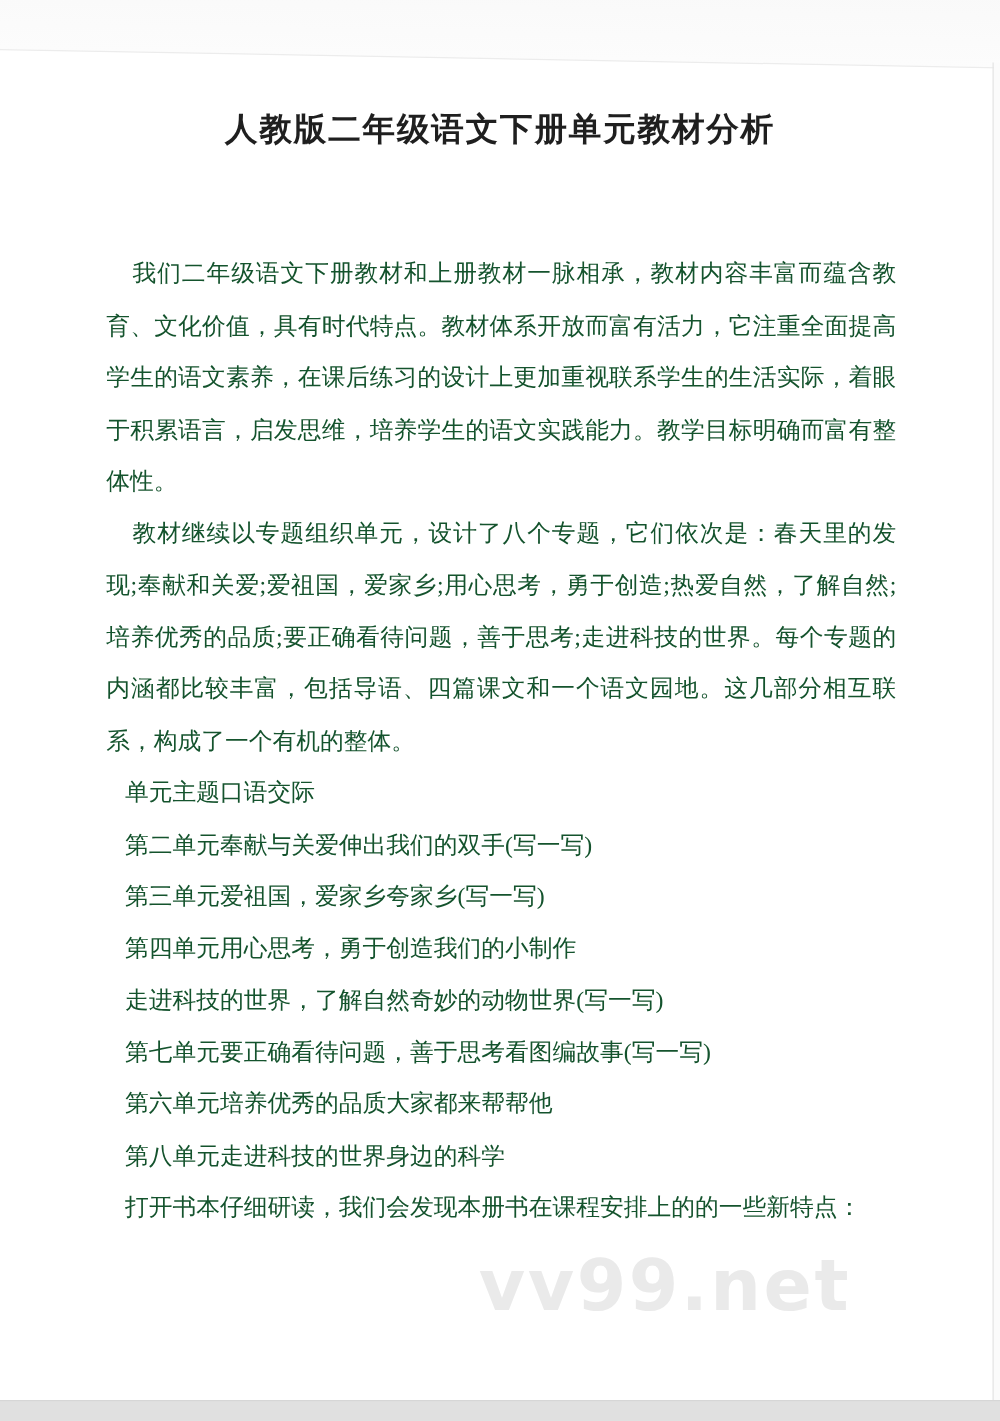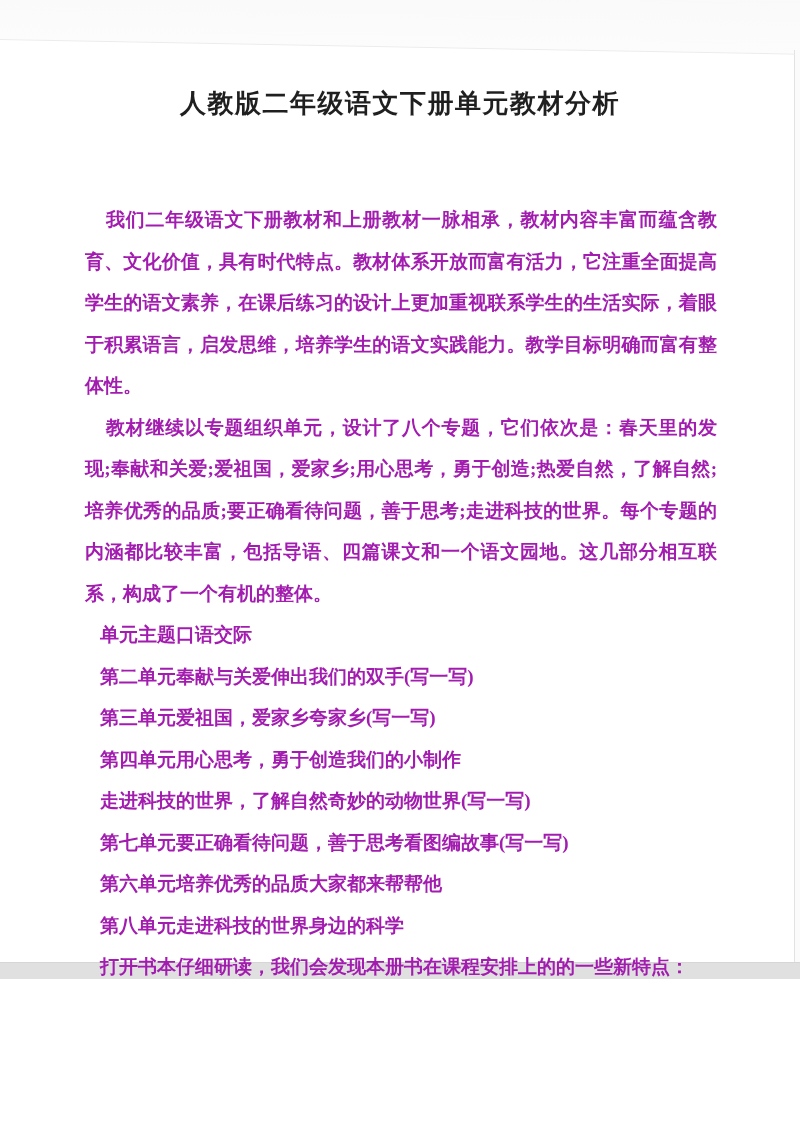--- a/index.html
+++ b/index.html
@@ -4,21 +4,21 @@
 <style>
   html, body {
     margin: 0;
     padding: 0;
     background: #ffffff;
     font-family: "Liberation Serif", serif;
   }
   .canvas {
     position: relative;
     width: 800px;
-    height: 979px;
+    height: 1137px;
     background: #ffffff;
     overflow: hidden;
   }
   
   .page-top-shade {
     position: absolute;
     top: -66px;
     left: -12px;
     width: 824px;
     height: 120px;
@@ -58,23 +58,22 @@
     letter-spacing: 1.5px;
     color: #1f1f1f;
   }
   .doc-body {
     position: absolute;
     top: 199px;
     left: 85px;
     width: 632px;
     font-size: 19px;
     line-height: 41.5px;
-    color: #a21caf;
+    color: #14532d;
     z-index: 2;
-    font-weight: bold;
   }
   .para {
     margin: 0;
     text-indent: 21px;
     text-align: justify;
   }
   .outline-line {
     margin: 0;
     text-indent: 15px;
     white-space: nowrap;

